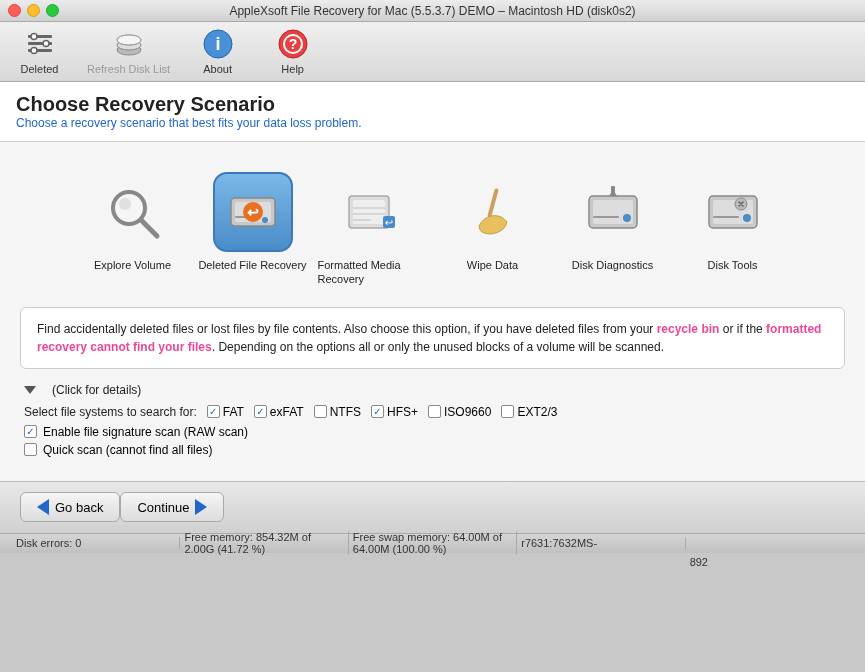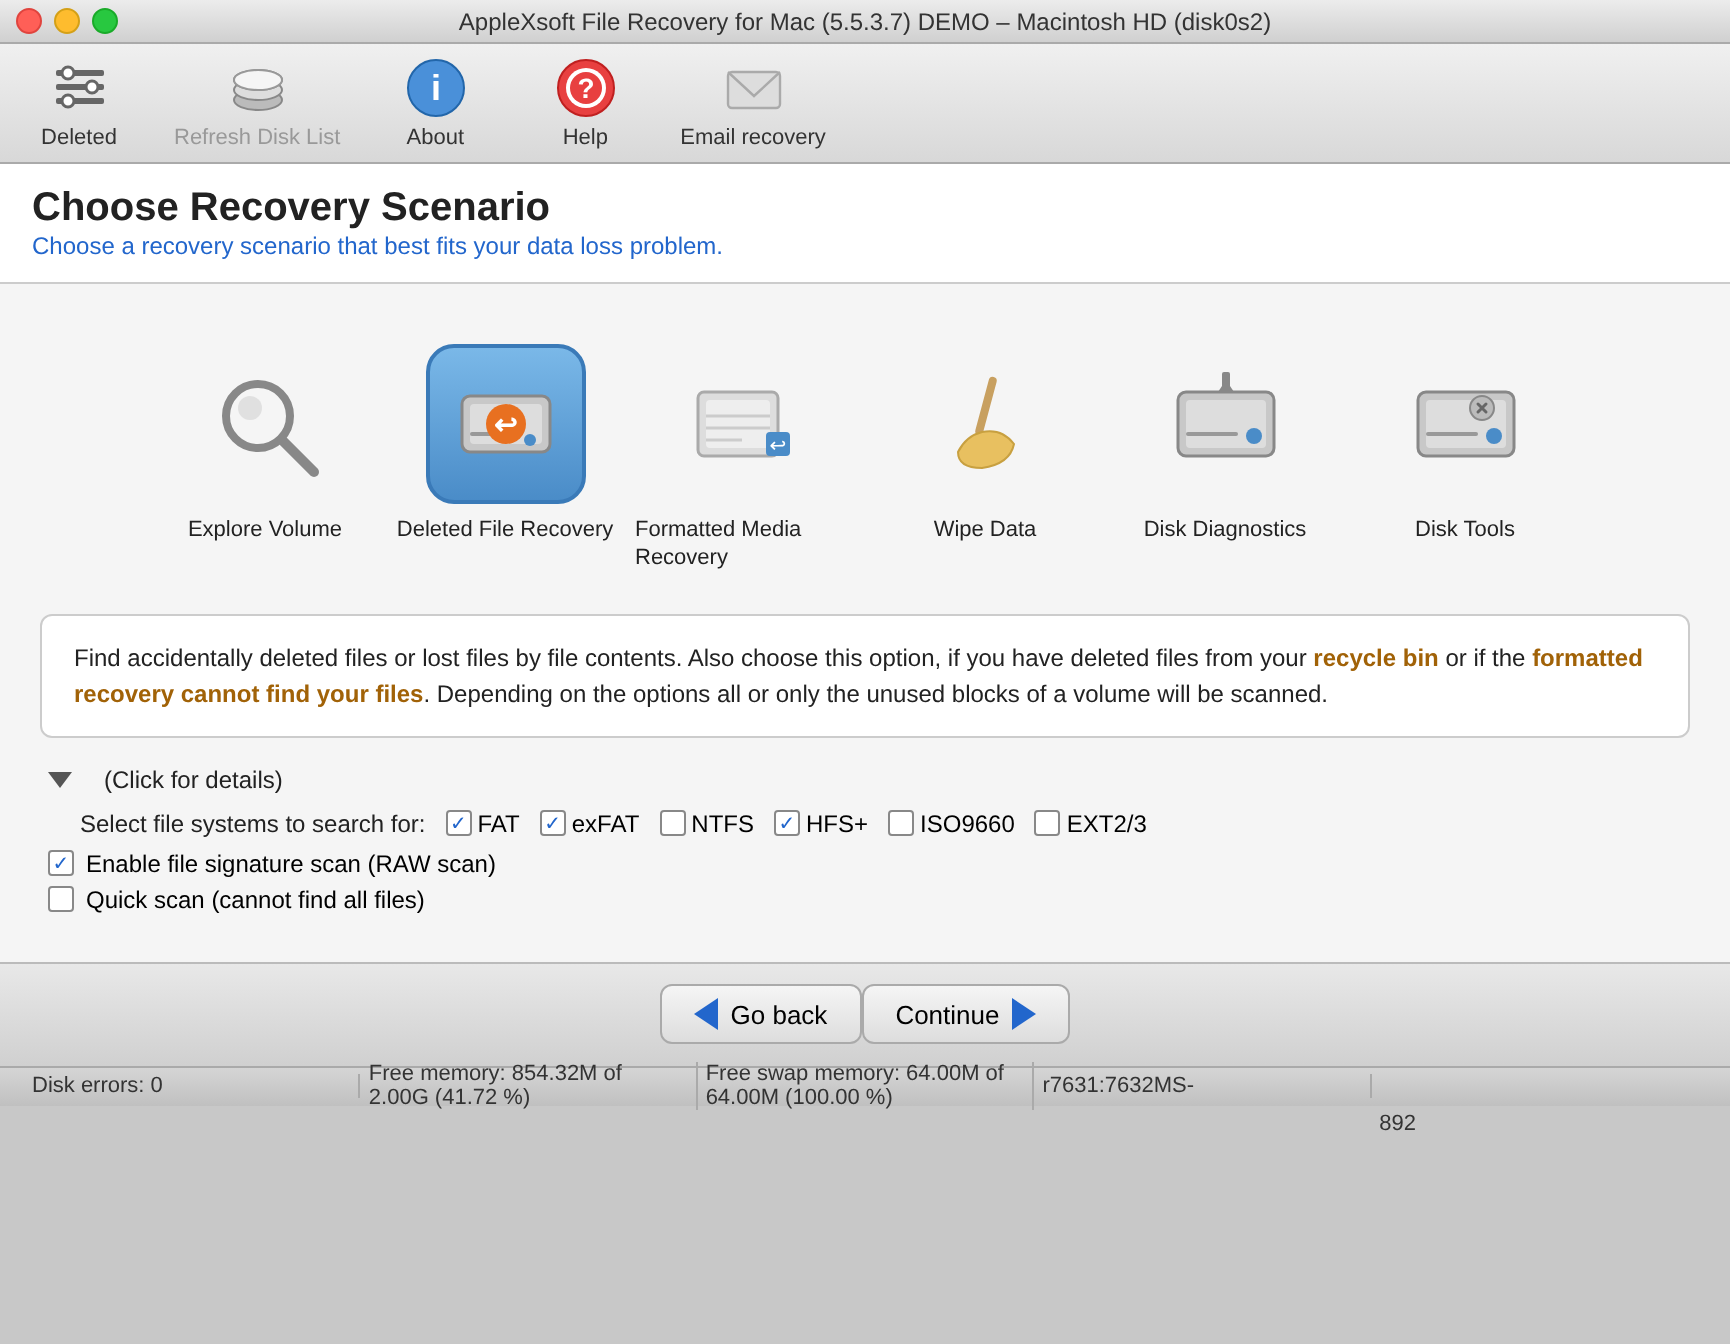--- a/index.html
+++ b/index.html
@@ -158,21 +158,21 @@
       background: #fff;
       border: 1px solid #ccc;
       border-radius: 6px;
       padding: 12px 16px;
       margin-bottom: 14px;
       font-size: 12px;
       color: #222;
       line-height: 1.5;
     }
     #description .highlight {
-      color: #a16207;
+      color: #ec4899;
       font-weight: bold;
     }
 
     
     #details-section {
       padding: 0 4px;
     }
     #details-toggle {
       display: flex;
       align-items: center;
@@ -191,21 +191,20 @@
 
     #fs-row {
       display: flex;
       align-items: center;
       margin-bottom: 6px;
       font-size: 12px;
     }
     #fs-label {
       margin-right: 10px;
       color: #222;
-      margin-left: 16px;
     }
     .fs-options {
       display: flex;
       gap: 10px;
       align-items: center;
       flex-wrap: wrap;
     }
     .fs-option {
       display: flex;
       align-items: center;
@@ -235,21 +234,21 @@
       margin-bottom: 4px;
       font-size: 12px;
     }
 
     
     #bottom-bar {
       background: linear-gradient(to bottom, #e8e8e8, #d0d0d0);
       border-top: 1px solid #bbb;
       padding: 10px 20px;
       display: flex;
-      justify-content: center;
+      justify-content: flex-start;
       align-items: center;
       height: 52px;
     }
     .nav-button {
       display: flex;
       align-items: center;
       gap: 6px;
       background: linear-gradient(to bottom, #f5f5f5, #ddd);
       border: 1px solid #aaa;
       border-radius: 6px;
@@ -344,29 +343,20 @@
       <svg width="32" height="32" viewBox="0 0 32 32">
         <circle cx="16" cy="16" r="14" fill="#e84040" stroke="#c02020" stroke-width="1"></circle>
         <circle cx="16" cy="16" r="10" fill="white"></circle>
         <circle cx="16" cy="16" r="8" fill="#e84040"></circle>
         <text x="16" y="21" text-anchor="middle" font-size="14" font-weight="bold" fill="white">?</text>
       </svg>
     </div>
     <span class="toolbar-label">Help</span>
   </div>
 
-  <div class="toolbar-item">
-    <div class="toolbar-icon">
-      <svg width="32" height="32" viewBox="0 0 32 32">
-        <rect x="3" y="8" width="26" height="18" rx="2" fill="#ddd" stroke="#aaa" stroke-width="1.2"></rect>
-        <polyline points="3,8 16,20 29,8" fill="none" stroke="#aaa" stroke-width="1.2"></polyline>
-      </svg>
-    </div>
-    <span class="toolbar-label">Email recovery</span>
-  </div>
 </div>
 
 <div id="step-header">
   <div id="step-content">
     <div id="step-title">Choose Recovery Scenario</div>
     <div id="step-subtitle">Choose a recovery scenario that best fits your data loss problem.</div>
   </div>
 </div>
 
 <div id="main-content">

